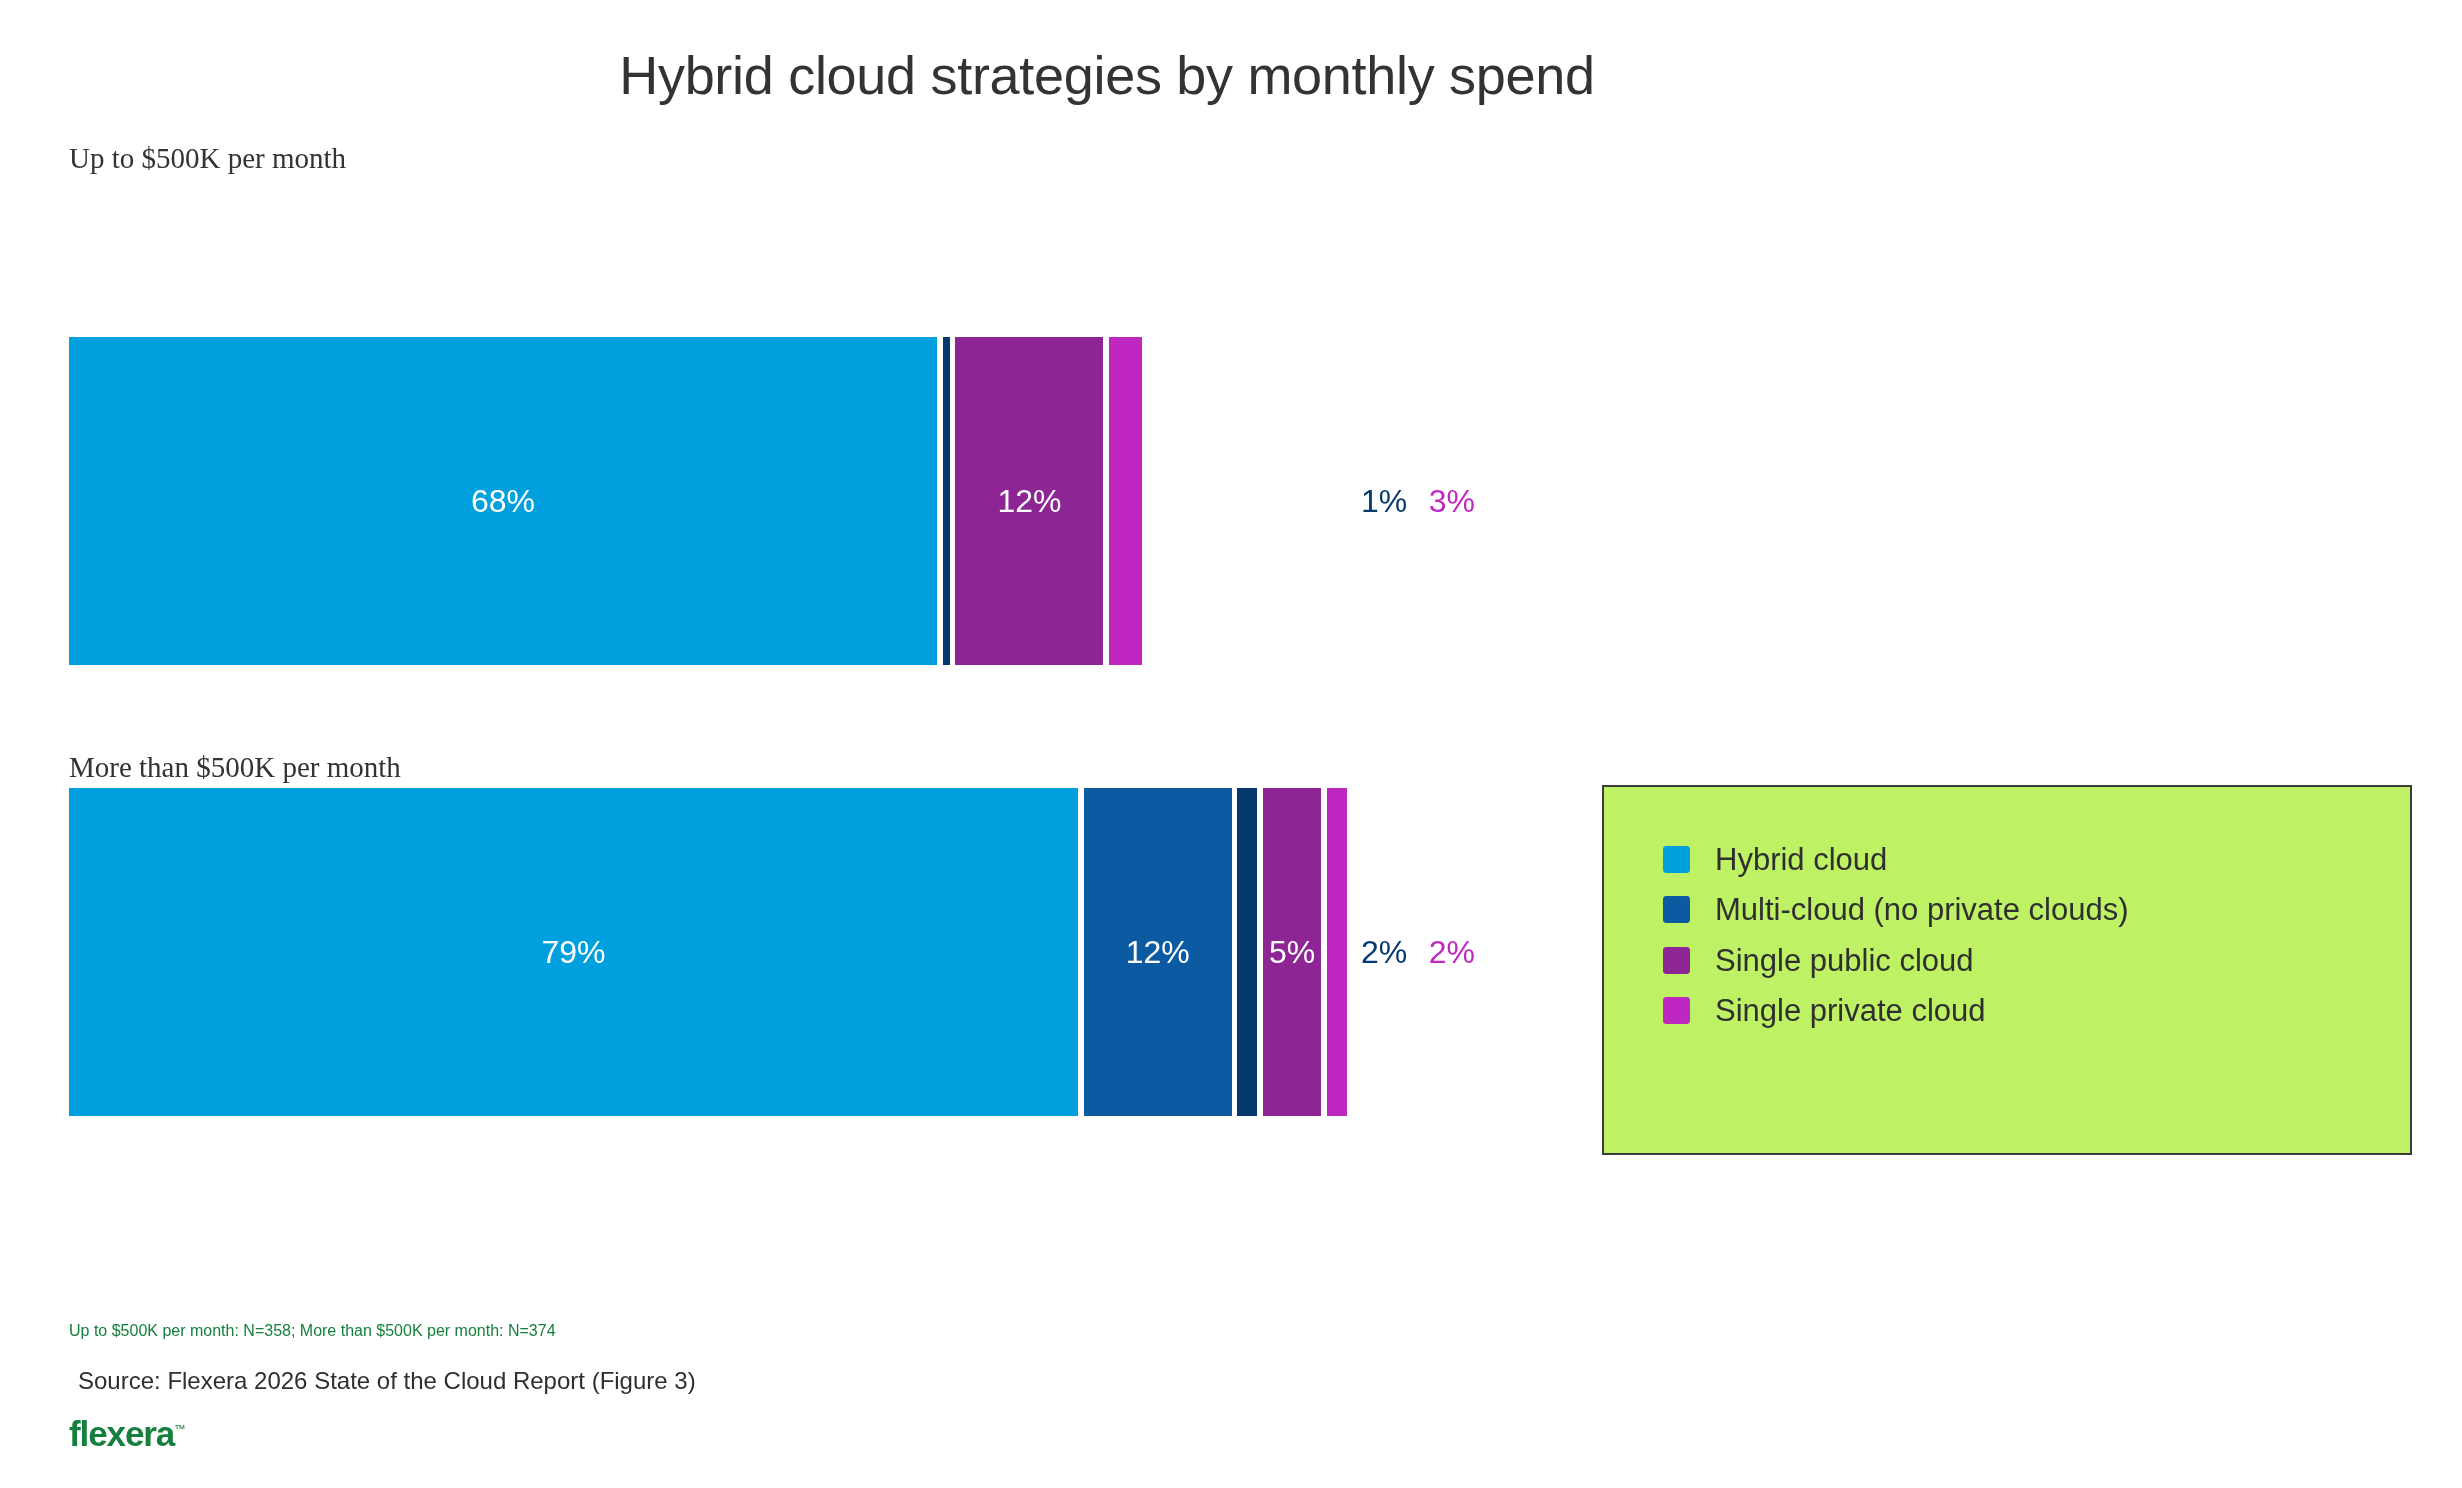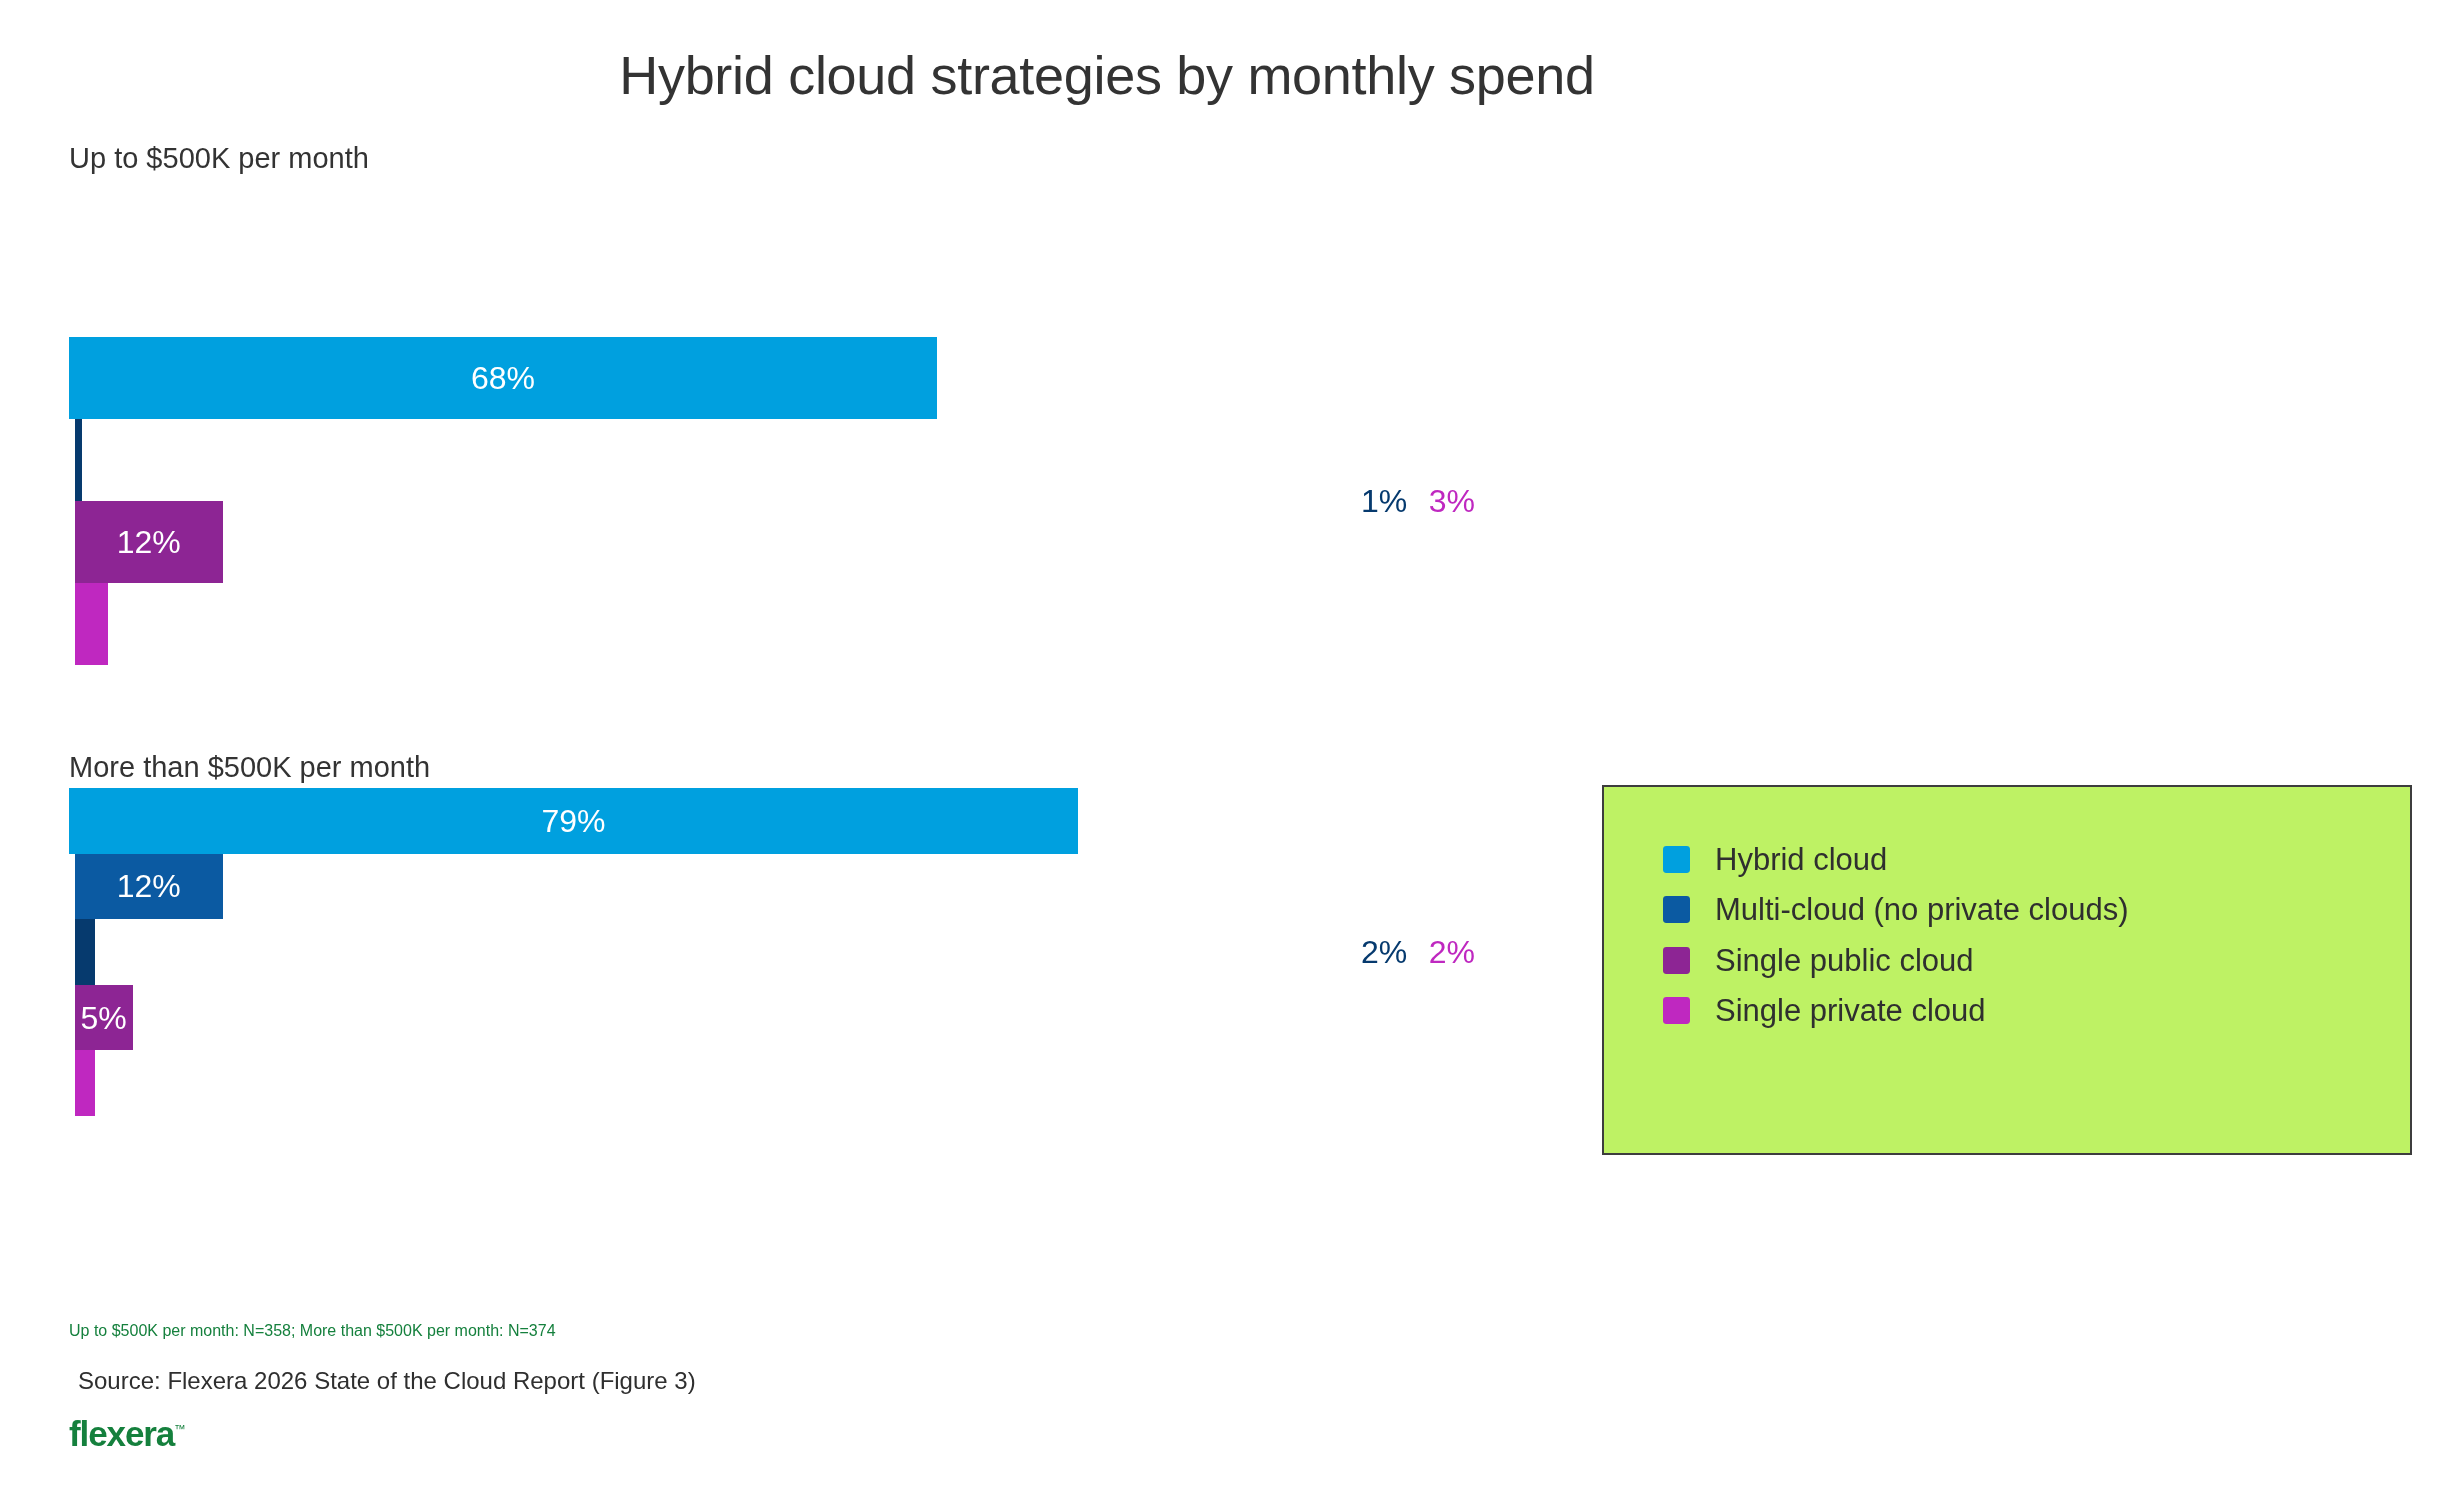--- a/index.html
+++ b/index.html
@@ -29,35 +29,36 @@
     white-space: nowrap;
   }
 
   .group-label {
     position: absolute;
     left: 69px;
     font-size: 29px;
     font-weight: 400;
     color: #333333;
     white-space: nowrap;
+    font-family: Liberation Serif, serif;
   }
 
   .bar-row {
     position: absolute;
     left: 69px;
     height: 0;
   }
 
   .bar-track {
     position: absolute;
     left: 0;
     top: 0;
     height: 100%;
     display: flex;
-    flex-direction: column;
+    flex-direction: row;
     align-items: stretch;
   }
 
   .seg {
     position: relative;
     height: 100%;
     box-sizing: border-box;
   }
 
   .seg-label {

